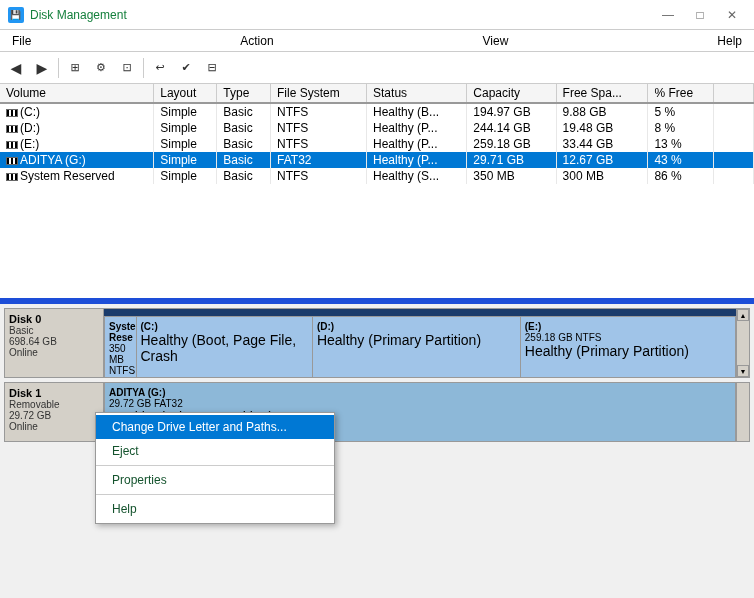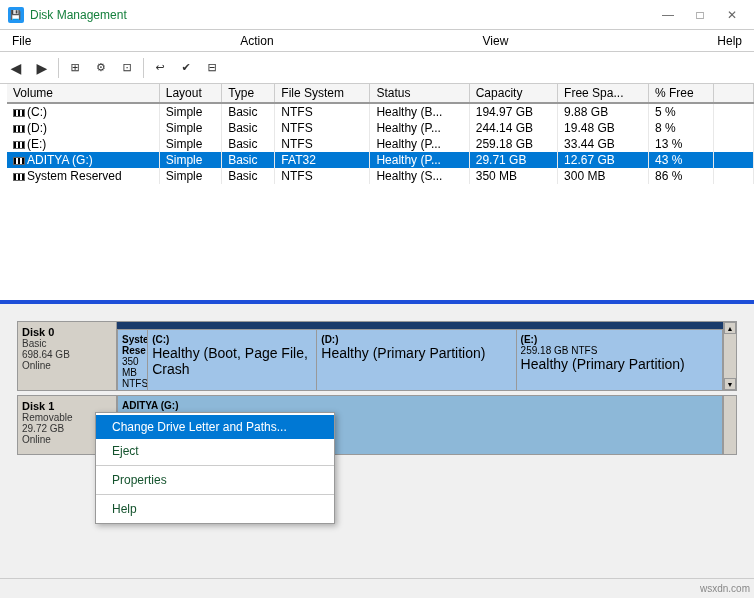--- a/index.html
+++ b/index.html
@@ -67,23 +67,22 @@
     .main-content {
       background: #ffffff;
       display: flex;
       flex-direction: column;
       height: calc(598px - 84px);
     }
 
     
     .table-area {
       flex: 0 0 220px;
-      border-bottom: 4px solid #1d4ed8;
+      border-bottom: 6px solid #1d4ed8;
       overflow-y: auto;
-      padding-left: 7px;
     }
 
     table {
       width: 100%;
       border-collapse: collapse;
       font-size: 12px;
     }
     thead tr {
       background: #f5f5f5;
     }
@@ -110,21 +109,21 @@
       border: 1px solid #666;
       margin-right: 2px;
       vertical-align: middle;
     }
 
     
     .disk-area {
       flex: 1;
       background: #f0f0f0;
       overflow-y: auto;
-      padding: 17px;
+      padding: 4px;
       position: relative;
     }
 
     .disk-row {
       display: flex;
       align-items: stretch;
       margin-bottom: 4px;
       background: #f0f0f0;
     }
 
@@ -400,19 +399,15 @@
         <div class="context-menu-item highlighted">Change Drive Letter and Paths...</div>
         <div class="context-menu-item">Eject</div>
         <div class="context-menu-separator"></div>
         <div class="context-menu-item">Properties</div>
         <div class="context-menu-separator"></div>
         <div class="context-menu-item">Help</div>
       </div>
 
     </div>
 
-    <div class="status-bar">
-      <span></span>
-      <span class="wsxdn">wsxdn.com</span>
-    </div>
   </div>
 
 </div>
 
 </body></html>

